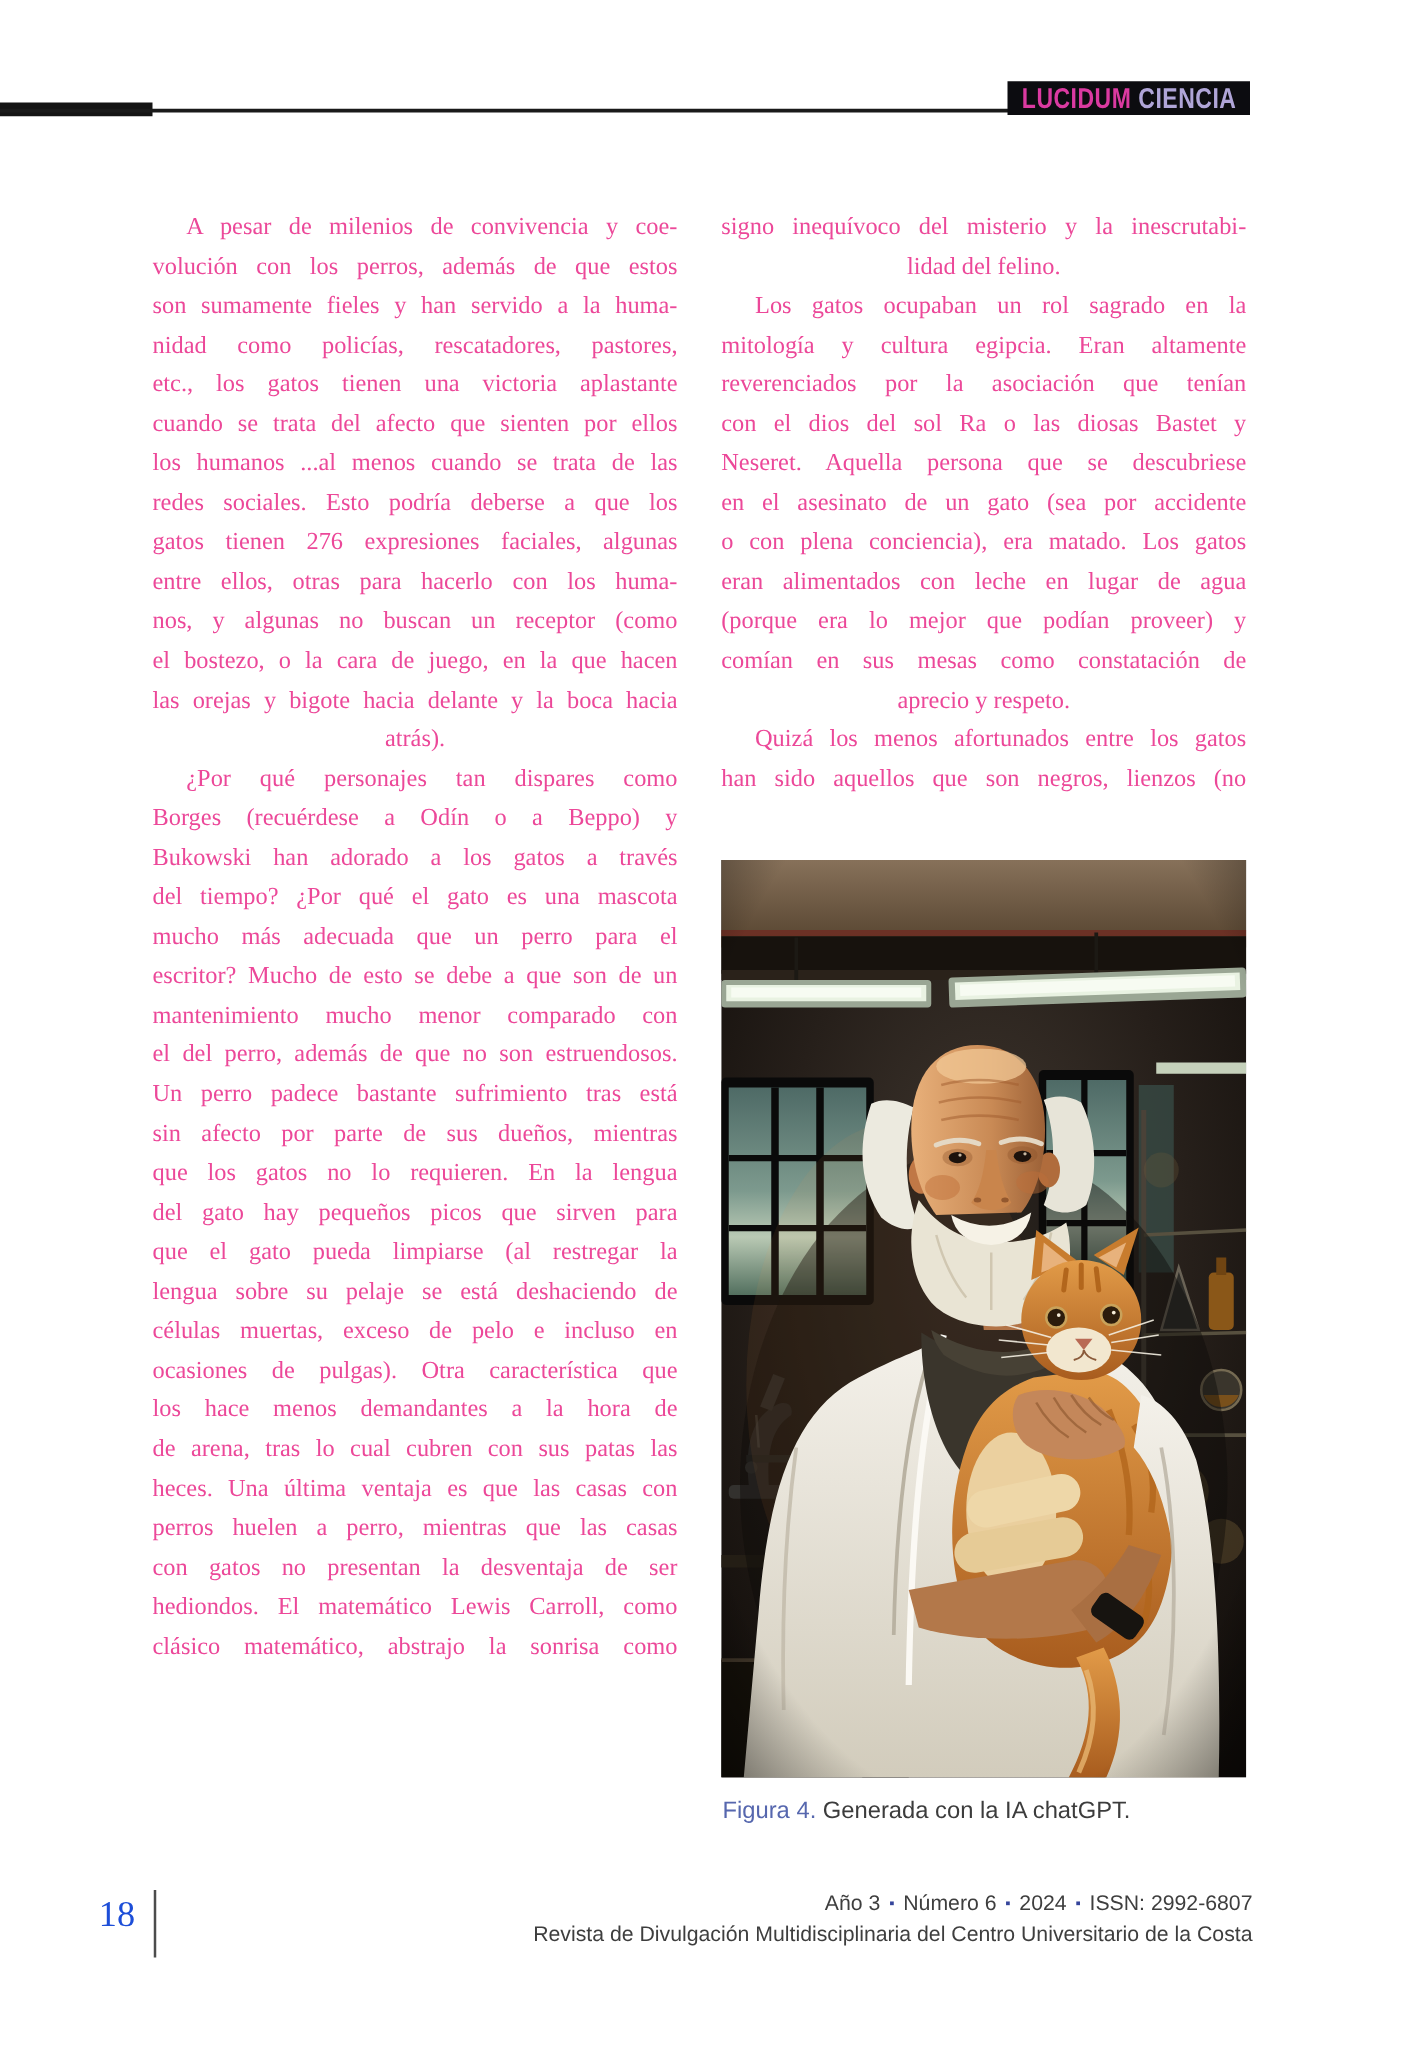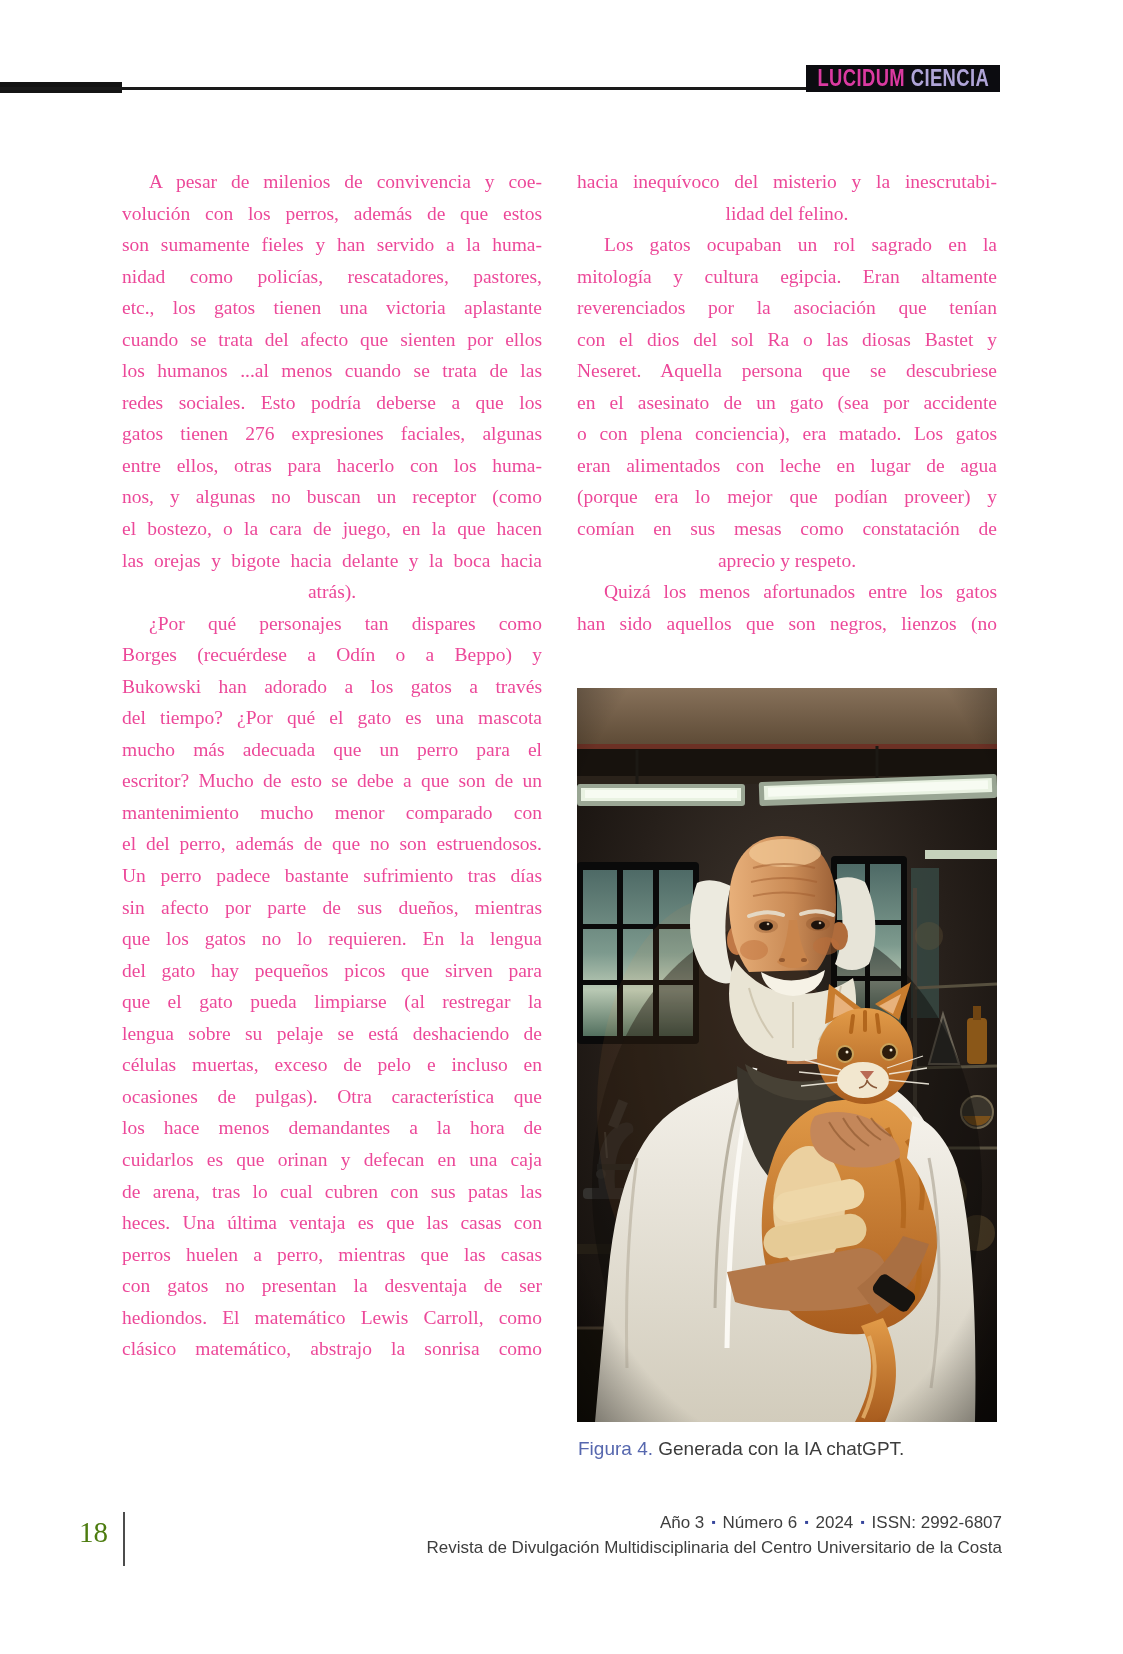--- a/index.html
+++ b/index.html
@@ -22,21 +22,21 @@
         text-align:justify;text-align-last:justify;}
   .line.indent{text-indent:27px;}
   .line.no-just{text-align:center;text-align-last:auto;}
   
   .figure{position:absolute;left:577px;top:688px;width:380px;margin:0;}
   .photo{display:block;width:420px;height:734px;}
   .caption{position:absolute;left:1px;top:750px;width:419px;
            font-family:"Liberation Sans","DejaVu Sans",sans-serif;font-size:19px;color:#3c3c3c;}
   .cap-label{color:#5667ae;}
   
-  .pagenum{position:absolute;left:79px;top:1516px;font-size:29px;color:#4d7c0f;}
+  .pagenum{position:absolute;left:79px;top:1516px;font-size:29px;color:#1d4ed8;}
   .pagenum-divider{position:absolute;left:123px;top:1512px;width:2px;height:54px;background:#4c4c4c;}
   .footer-meta{position:absolute;right:121px;top:1510px;text-align:right;
                font-family:"Liberation Sans","DejaVu Sans",sans-serif;font-size:17px;color:#3e3e3e;line-height:25px;}
   .part .sep{color:#36459b;font-size:12px;margin:0 7px;vertical-align:2px;}
   .part:first-of-type .sep{display:none;}
 </style>
 </head>
 <body>
 
 <div class="page">
@@ -87,55 +87,54 @@
       <div class="line">del tiempo? ¿Por qué el gato es una mascota</div>
 
       <div class="line">mucho más adecuada que un perro para el</div>
 
       <div class="line">escritor? Mucho de esto se debe a que son de un</div>
 
       <div class="line">mantenimiento mucho menor comparado con</div>
 
       <div class="line">el del perro, además de que no son estruendosos.</div>
 
-      <div class="line">Un perro padece bastante sufrimiento tras días</div>
+      <div class="line">Un perro padece bastante sufrimiento tras está</div>
 
       <div class="line">sin afecto por parte de sus dueños, mientras</div>
 
       <div class="line">que los gatos no lo requieren. En la lengua</div>
 
       <div class="line">del gato hay pequeños picos que sirven para</div>
 
       <div class="line">que el gato pueda limpiarse (al restregar la</div>
 
       <div class="line">lengua sobre su pelaje se está deshaciendo de</div>
 
       <div class="line">células muertas, exceso de pelo e incluso en</div>
 
       <div class="line">ocasiones de pulgas). Otra característica que</div>
 
       <div class="line">los hace menos demandantes a la hora de</div>
 
-      <div class="line">cuidarlos es que orinan y defecan en una caja</div>
 
       <div class="line">de arena, tras lo cual cubren con sus patas las</div>
 
       <div class="line">heces. Una última ventaja es que las casas con</div>
 
       <div class="line">perros huelen a perro, mientras que las casas</div>
 
       <div class="line">con gatos no presentan la desventaja de ser</div>
 
       <div class="line">hediondos. El matemático Lewis Carroll, como</div>
 
       <div class="line">clásico matemático, abstrajo la sonrisa como</div>
     </div>
   <div class="col col2">
 
-      <div class="line">hacia inequívoco del misterio y la inescrutabi-</div>
+      <div class="line">signo inequívoco del misterio y la inescrutabi-</div>
 
       <div class="line no-just">lidad del felino.</div>
 
       <div class="line indent">Los gatos ocupaban un rol sagrado en la</div>
 
       <div class="line">mitología y cultura egipcia. Eran altamente</div>
 
       <div class="line">reverenciados por la asociación que tenían</div>
 
       <div class="line">con el dios del sol Ra o las diosas Bastet y</div>

